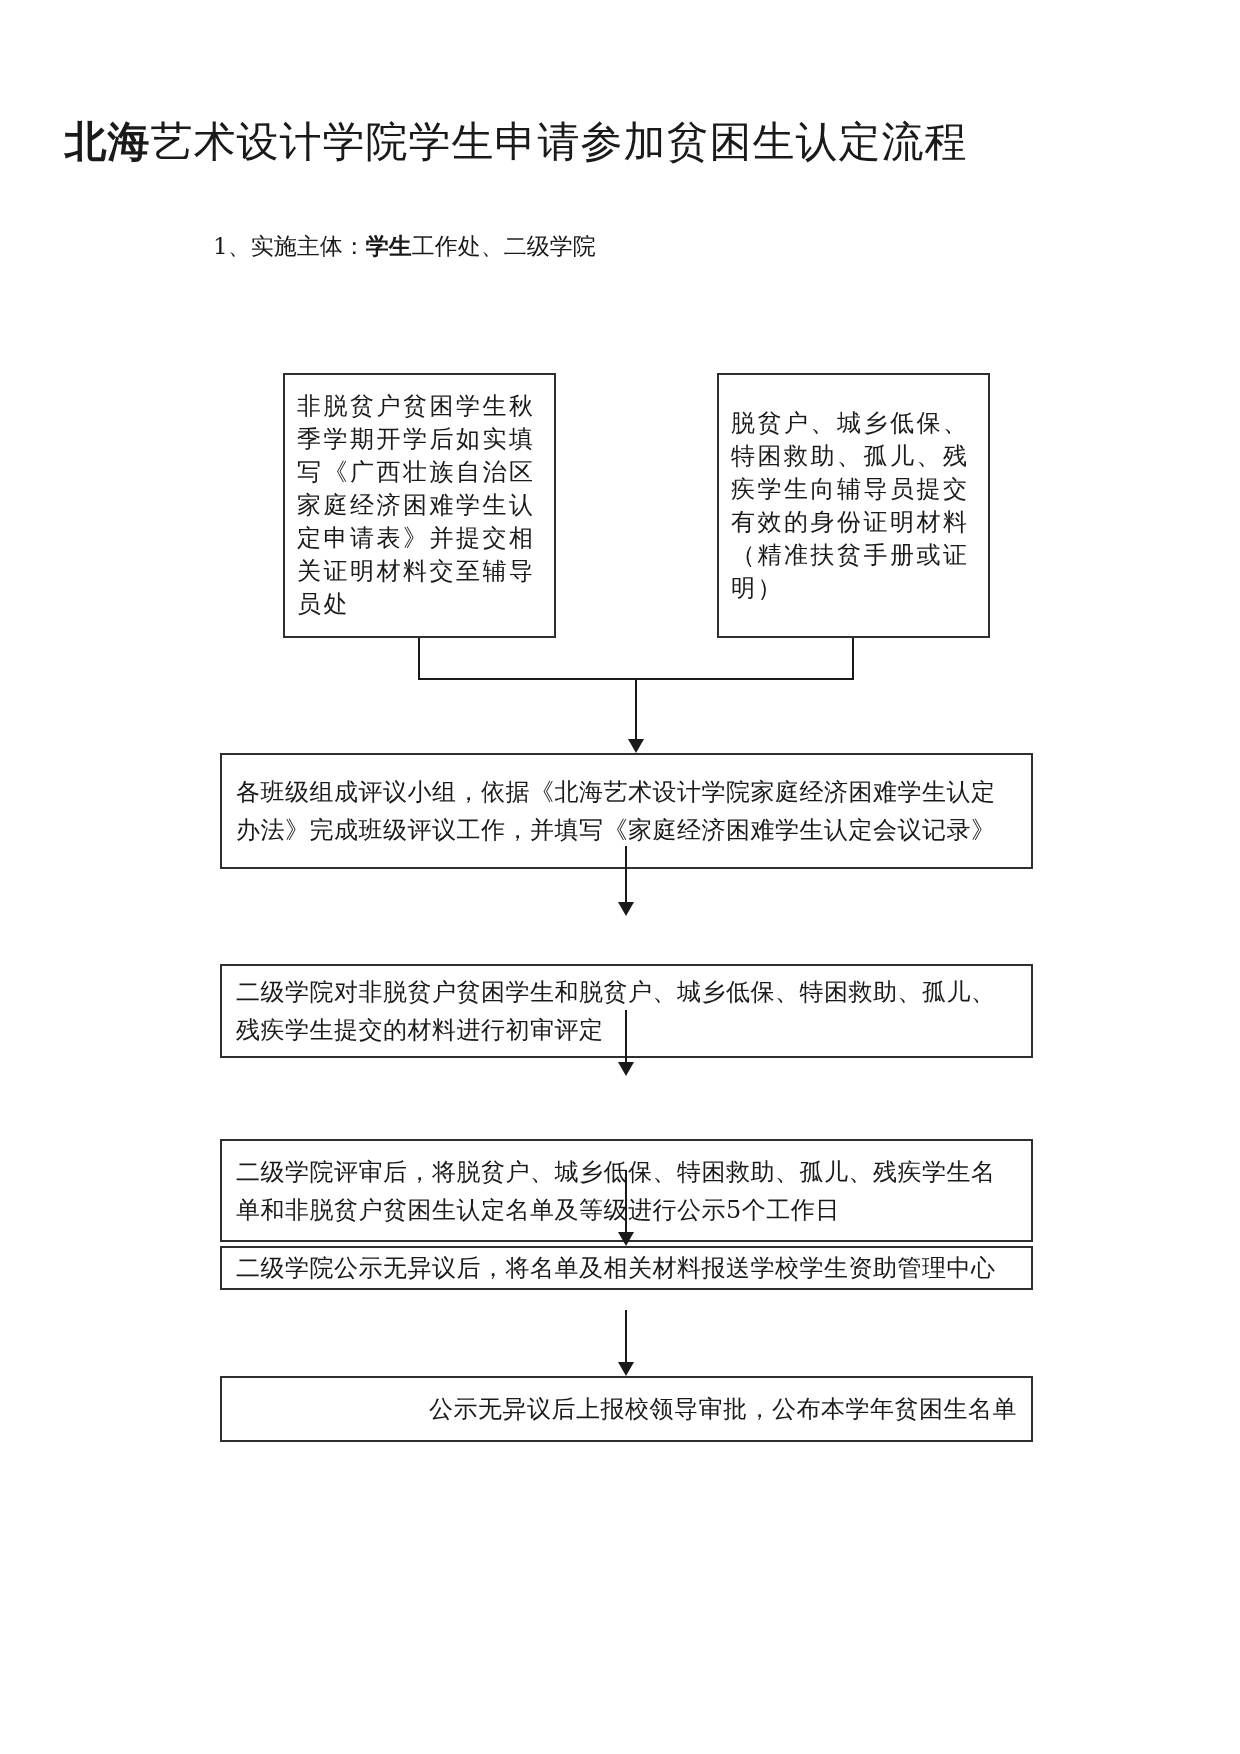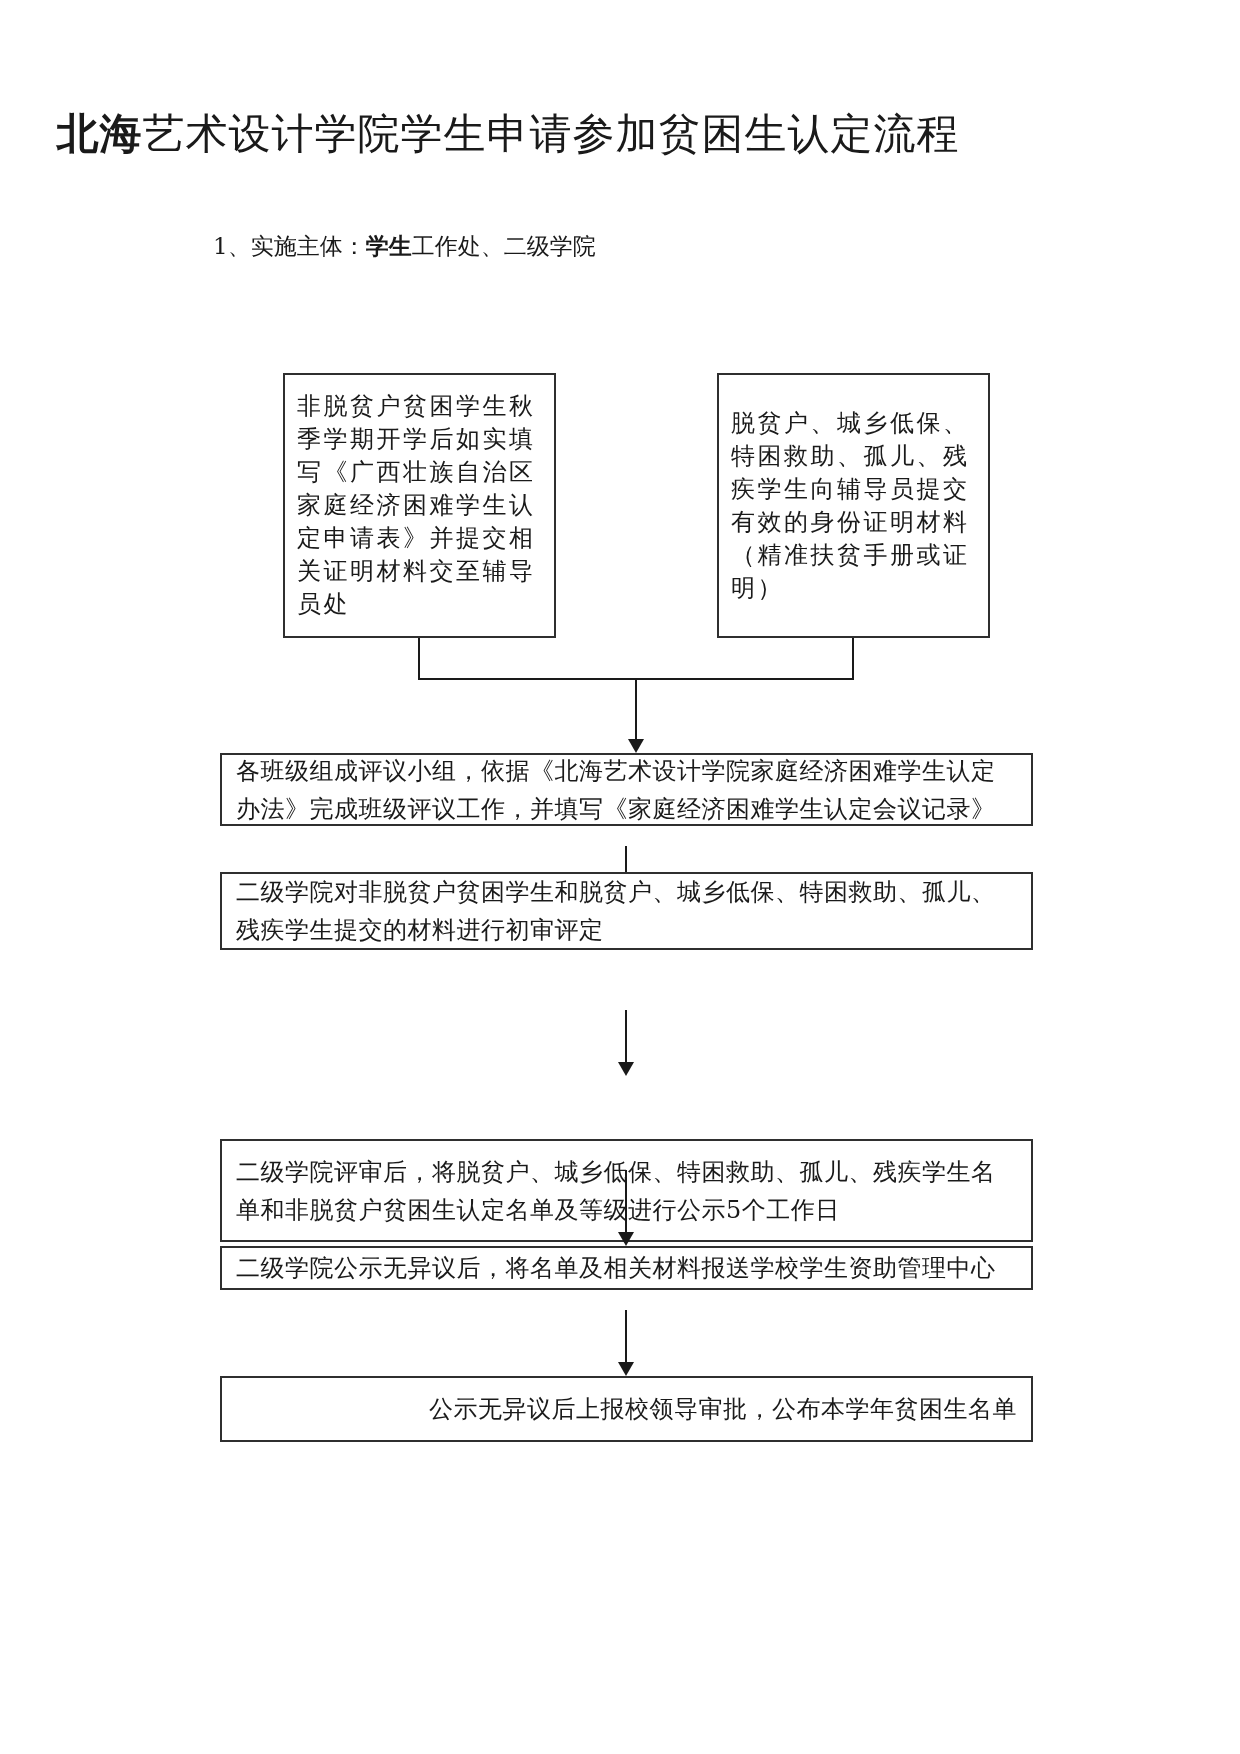--- a/index.html
+++ b/index.html
@@ -5,21 +5,21 @@
   html,body{margin:0;padding:0}
   body{
     position:relative;
     width:1240px;height:1754px;
     background:#ffffff;
     color:#1a1a1a;
     font-family:"DejaVu Serif","Liberation Serif",serif;
     overflow:hidden;
   }
   .title{
-    position:absolute;top:106px;left:0;width:1016px;margin:0;
+    position:absolute;top:106px;left:0;width:1016px;margin:8px;
     text-align:center;
     font-family:"DejaVu Sans","Liberation Sans",sans-serif;
     font-size:42px;font-weight:400;letter-spacing:1px;
   }
   .title .title-bold{font-weight:700}
   .notes{
     position:absolute;left:213px;top:226px;
     font-size:23px;line-height:41px;
   }
   .note .b{
@@ -37,22 +37,22 @@
     font-size:24px;line-height:33px;padding:10px 12px;
   }
   .topbox .txt{letter-spacing:2.5px;text-align:justify}
   .tb-left{left:283px}
   .tb-right{left:717px}
   .widebox{
     left:220px;width:813px;
     font-size:24px;line-height:38px;letter-spacing:0.5px;
     padding:0 14px;
   }
-  .s1{top:753px;height:73px}
-  .s2{top:872px;height:78px}
+  .s1{top:753px;height:116px}
+  .s2{top:964px;height:94px}
   .s3{top:1139px;height:103px}
   .s4{top:1246px;height:44px}
   .s5{top:1376px;height:66px}
   .s5 .txt{text-align:right}
   .vline{position:absolute;width:2px;background:#1a1a1a}
   .hline{position:absolute;height:2px;background:#1a1a1a}
   .ah{
     position:absolute;width:0;height:0;
     border-left:8px solid transparent;
     border-right:8px solid transparent;

